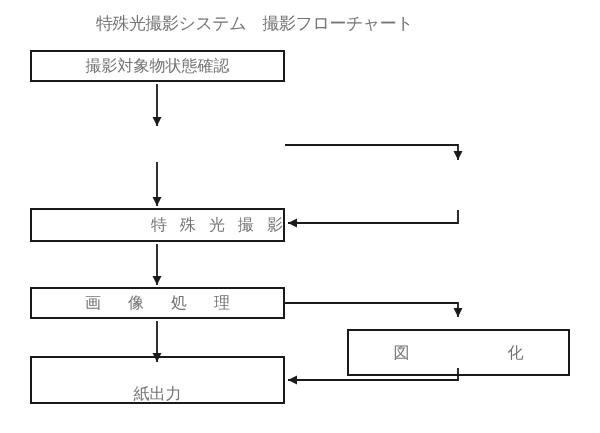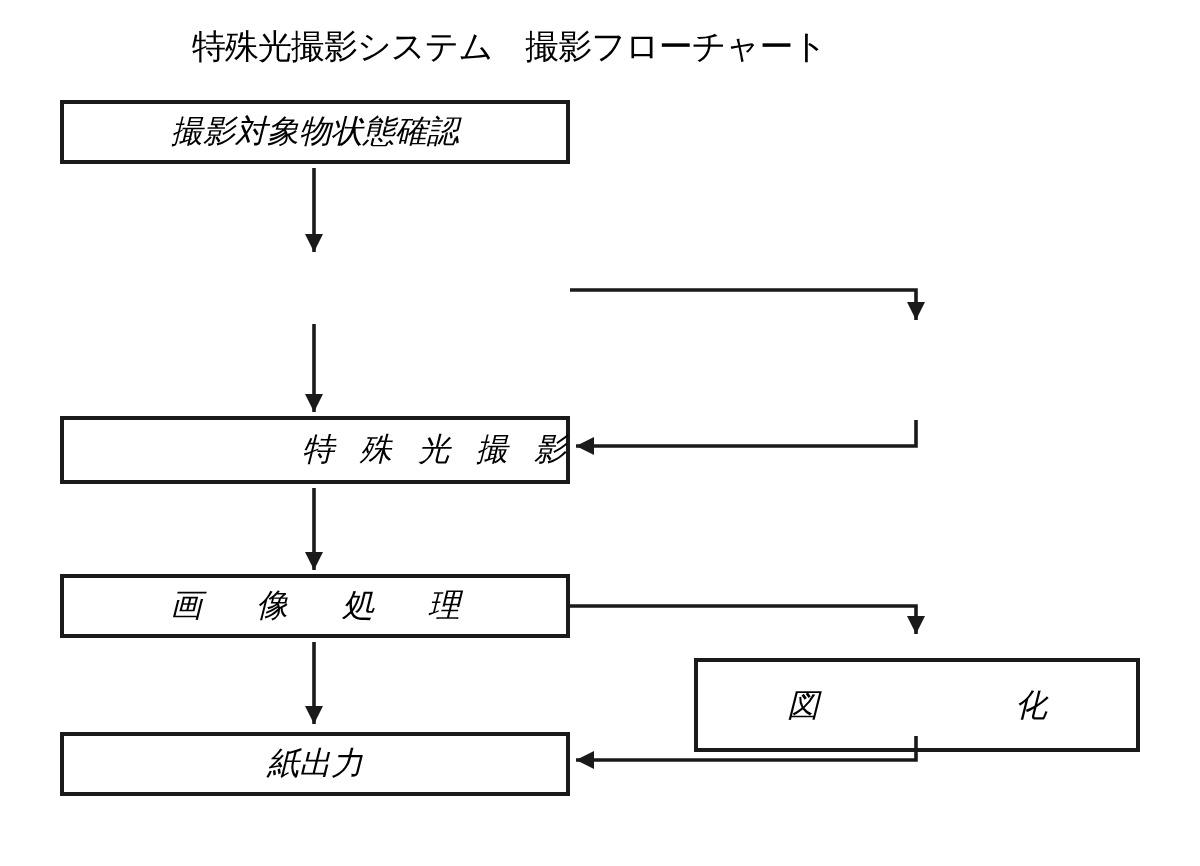--- a/index.html
+++ b/index.html
@@ -6,21 +6,21 @@
     margin: 0;
     padding: 0;
     background: #ffffff;
   }
   .canvas {
     position: relative;
     width: 600px;
     height: 433px;
     background: #ffffff;
     font-family: "DejaVu Serif", "Liberation Serif", serif;
-    color: #000000;
+    color: #737373;
     overflow: hidden;
   }
   .diagram-title {
     position: absolute;
     left: 96px;
     top: 12px;
     font-size: 17px;
     white-space: pre;
     letter-spacing: -0.5px;
   }
@@ -28,29 +28,28 @@
     position: absolute;
     box-sizing: border-box;
     background: #ffffff;
     border: 2px solid #1a1a1a;
     display: flex;
     align-items: center;
     justify-content: center;
     font-size: 16px;
     white-space: nowrap;
     line-height: 1;
-    font-style: italic;
   }
   .main-box { left: 30px; width: 255px; }
   .side-box { left: 347px; width: 223px; }
   .b1 { top: 50px;  height: 32px; }
   .b2 { top: 128px; height: 32px; }
   .b3 { top: 208px; height: 34px; justify-content: flex-end; }
   .b4 { top: 287px; height: 32px; }
-  .b5 { top: 366px; height: 32px; }
+  .b5 { top: 356px; height: 48px; align-items: flex-end; }
   .s1 { top: 162px; height: 46px; }
   .s2 { top: 329px; height: 47px; }
   
   .ls13 { letter-spacing: 13px; margin-right: -13px; }
   .ls27 { letter-spacing: 27px; margin-right: -27px; }
   .ls28 { letter-spacing: 28px; margin-right: -28px; }
   .ls98 { letter-spacing: 98px; margin-right: -98px; }
   .label-detail { font-size: 13px; }
   .connectors {
     position: absolute;

